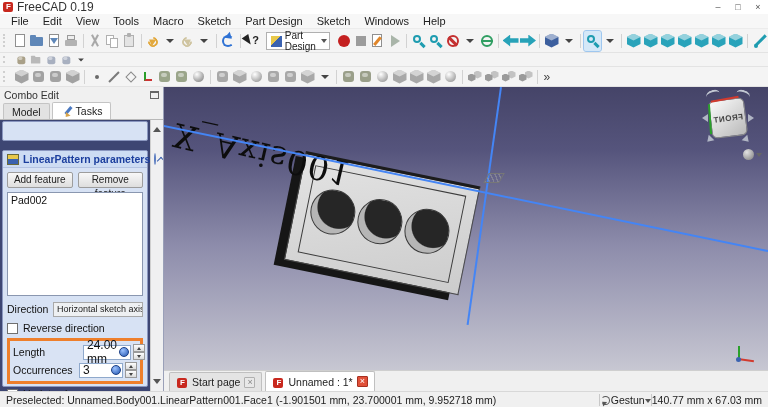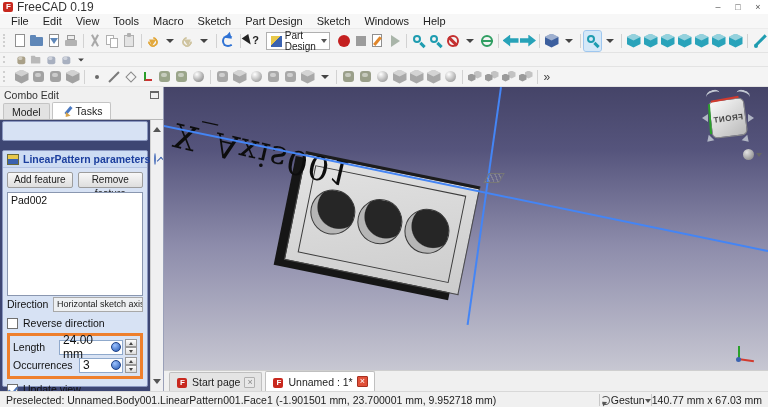--- a/index.html
+++ b/index.html
@@ -115,31 +115,31 @@
   .remnant-box{position:absolute;left:2px;right:2px;top:1px;height:20px;background:#d7e2f4;border:1px solid #8a97c0;border-radius:2px}
   .param-box{position:absolute;left:2px;right:2px;top:30px;bottom:4px;background:#d7e2f4;border:1px solid #8a97c0;border-radius:2px;display:flex;flex-direction:column}
   .pb-header{height:17px;flex:none;display:flex;align-items:center;gap:4px;padding:0 4px;background:#cddcf3;border-bottom:1px solid #b4c3e2;border-radius:2px 2px 0 0}
   .lp-icon{width:12px;height:11px;background:linear-gradient(180deg,#e8c84a 0 45%,#3a62b0 45%);border:1px solid #6a6a3a;flex:none}
   .pb-title{font-weight:bold;font-size:10.5px;color:#1c3f9e;white-space:nowrap}
   .collapse-btn{margin-left:auto;width:12px;height:12px;border:1px solid #5a7bc0;border-radius:50%;position:relative;background:#e8f0fb}
   .collapse-btn::before{content:"";position:absolute;left:2.5px;top:4px;width:5px;height:5px;border-left:1.5px solid #3a5fae;border-top:1.5px solid #3a5fae;transform:rotate(45deg)}
   .pb-body{flex:1;padding:4px;display:flex;flex-direction:column;font-size:10.5px;color:#111}
   .btn-row{display:flex;gap:5px;margin-bottom:4px}
   .btn{flex:1;height:16px;background:linear-gradient(#f8f8f8,#dedede);border:1px solid #9d9d9d;border-radius:2px;font-size:10px;text-align:center;line-height:14px;color:#222}
-  .feature-list{height:104px;flex:none;background:#fff;border:1px solid #8a97b0;margin-bottom:0;padding:1px 3px;overflow:hidden}
+  .feature-list{height:104px;flex:none;background:#fff;border:1px solid #8a97b0;margin-bottom:5px;padding:1px 3px;overflow:hidden}
   .feature-item{font-size:10.5px;line-height:13px}
   .row-dir{display:flex;align-items:center;margin-bottom:3px;height:16px}
   .dir-select{margin-left:auto;width:90px;height:15px;background:#eef0f2;border:1px solid #a8a8a8;display:flex;align-items:center;font-size:9px;padding:0 3px;color:#222;white-space:nowrap;overflow:hidden}
   .chk-row{display:flex;align-items:center;gap:5px;height:14px;margin:1px 0}
   .checkbox{width:11px;height:11px;background:#fff;border:1px solid #707070;position:relative;flex:none}
   .checkbox.checked::after{content:"";position:absolute;left:2px;top:0;width:4px;height:7px;border-right:2px solid #5078bc;border-bottom:2px solid #5078bc;transform:rotate(40deg)}
   .hl-box{border:3px solid #ee7f2c;padding:2px 3px;margin:2px 0;background:rgba(255,255,255,.06)}
   .field-row{display:flex;align-items:center;height:18px}
   .f-label{flex:none;font-size:10.5px}
-  .lr .f-label{width:46px}
+  .lr .f-label{width:70px}
   .or .f-label{width:66px}
   .input{flex:1;height:15px;background:#fff;border:1px solid #8fa9cc;position:relative;display:flex;align-items:center;padding:0 13px 0 3px;font-size:12px}
   .expr-icon{position:absolute;right:1px;top:1.5px;width:10px;height:10px;border-radius:50%;background:radial-gradient(circle at 35% 30%,#9cc2ff,#2356b0);border:1px solid #1b3f86}
   .spinner{width:12px;height:16px;margin-left:2px;display:flex;flex-direction:column;flex:none}
   .spin-btn{flex:1;background:linear-gradient(#fdfdfd,#dcdcdc);border:1px solid #9a9a9a;display:flex;align-items:center;justify-content:center}
   .spin-up::before{content:"";border:2.5px solid transparent;border-bottom:3px solid #444;margin-top:-2px}
   .spin-down::before{content:"";border:2.5px solid transparent;border-top:3px solid #444;margin-bottom:-2px}
 
   
   .workspace{flex:1;display:flex;flex-direction:column;border-left:1px solid #9aa0b8;min-width:0}

